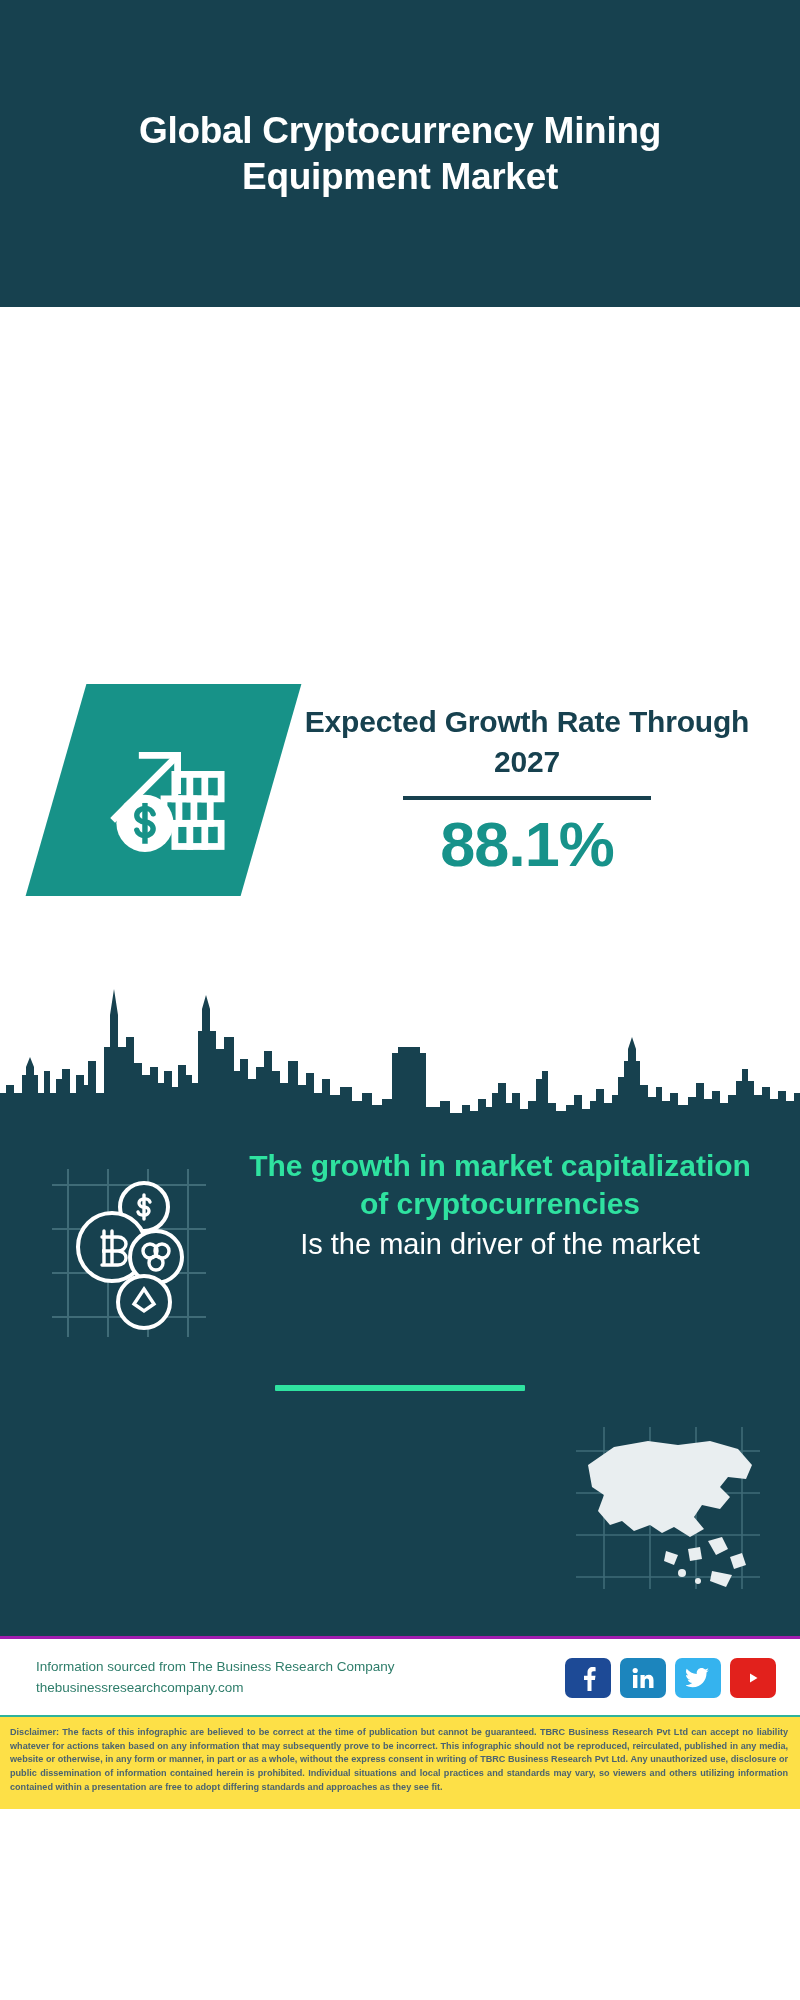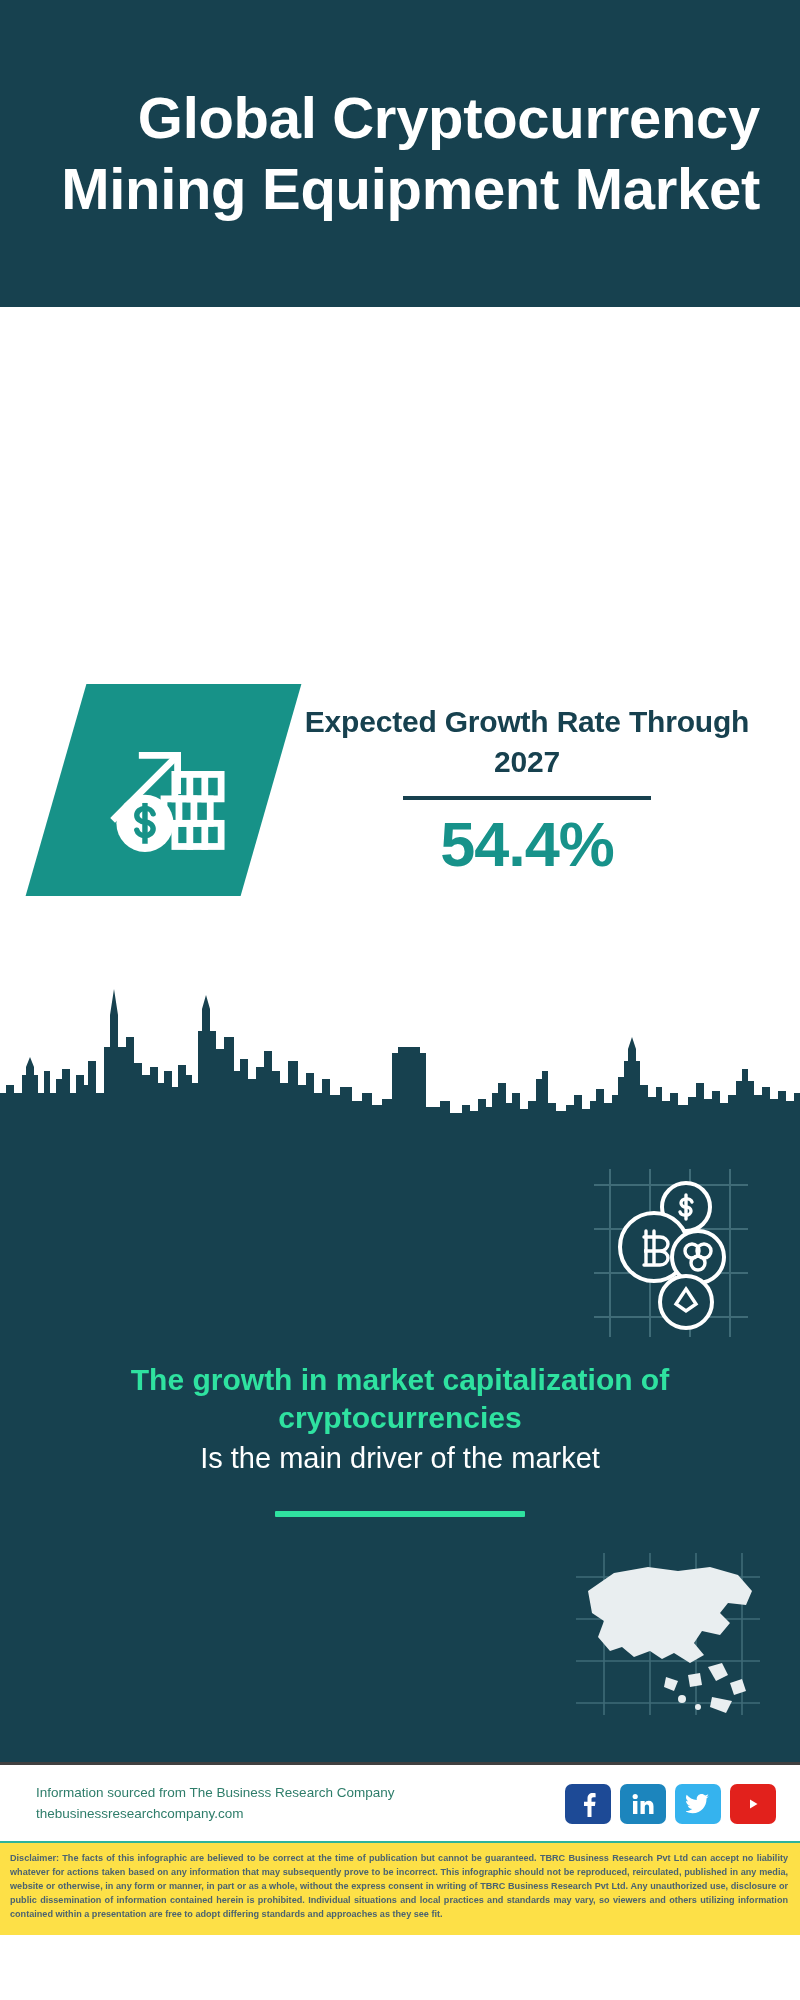--- a/index.html
+++ b/index.html
@@ -21,24 +21,24 @@
     background: #17414f;
     width: 800px;
     height: 307px;
     display: flex;
     align-items: center;
     justify-content: center;
     padding: 0 40px;
   }
   .header h1 {
     color: #ffffff;
-    font-size: 58px;
+    font-size: 37px;
     line-height: 1.22;
     font-weight: bold;
-    text-align: right;
+    text-align: center;
     letter-spacing: -0.3px;
   }
 
   
   .stats {
     position: relative;
     width: 800px;
     height: 668px;
     background: #ffffff;
   }
@@ -95,24 +95,23 @@
   .skyline-wrap {
     position: relative;
     width: 800px;
     height: 150px;
     background: #ffffff;
     line-height: 0;
   }
 
   .driver-row {
     display: flex;
-    align-items: flex-end;
+    align-items: flex-start;
     padding: 22px 34px 0 44px;
     gap: 10px;
-    flex-direction: column;
   }
   .driver-icon { flex: 0 0 190px; }
   .driver-copy { flex: 1; text-align: center; padding-right: 10px; }
   .hl-green {
     color: #2fe2a0;
     font-weight: bold;
     font-size: 30px;
     line-height: 1.28;
     display: block;
   }
@@ -138,21 +137,21 @@
     padding: 0 30px 6px 40px;
     gap: 8px;
   }
   .region-copy { flex: 1; text-align: center; }
   .region-map { flex: 0 0 200px; }
 
   
   .sourcebar {
     width: 800px;
     background: #ffffff;
-    border-top: 3px solid #404040;
+    border-top: 3px solid #a21caf;
     display: flex;
     align-items: center;
     padding: 18px 24px 16px 36px;
     gap: 14px;
   }
   .source-text { flex: 1; }
   .source-text div {
     color: #2e7d6a;
     font-size: 13.5px;
     line-height: 1.55;
@@ -210,21 +209,21 @@
           <line x1="80" y1="76" x2="80" y2="93"></line>
           <circle cx="36" cy="76" r="21" fill="#ffffff" stroke="none"></circle>
           <path d="M36 63 L36 89" stroke="#179288" stroke-width="4"></path>
           <path d="M42 69 a6 5 0 0 0 -6 -4 a6 5 0 0 0 0 10 a6 5 0 0 1 0 10 a6 5 0 0 1 -6 -4" stroke="#179288" stroke-width="4" stroke-linecap="round" fill="none"></path>
         </svg>
       </span>
     </div>
     <div class="stat-text" id="text-growth">
       <div class="stat-title">Expected Growth Rate Through 2027</div>
       <div class="rule"></div>
-      <div class="stat-value">54.4%</div>
+      <div class="stat-value">88.1%</div>
     </div>
 
     <div class="stat-text" id="text-size">
       <div class="stat-title">Expected Market Size By 2027</div>
       <div class="rule"></div>
       <div class="stat-value">$5.72 Bn</div>
     </div>
     <div class="para" id="para-size">
       <span class="glyph">
         <svg width="132" height="132" viewBox="0 0 100 100" fill="none" stroke="#ffffff" stroke-width="4" stroke-linecap="round" stroke-linejoin="round">

